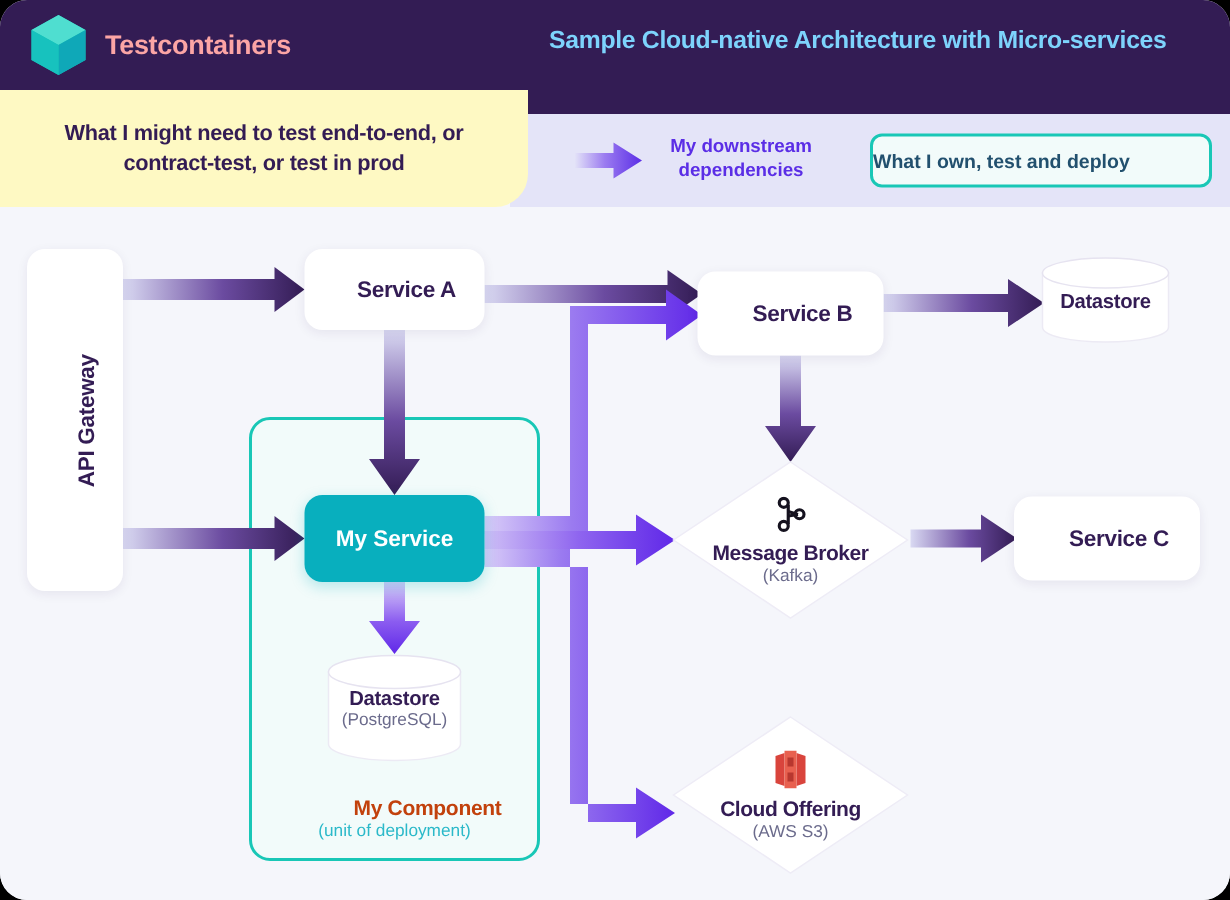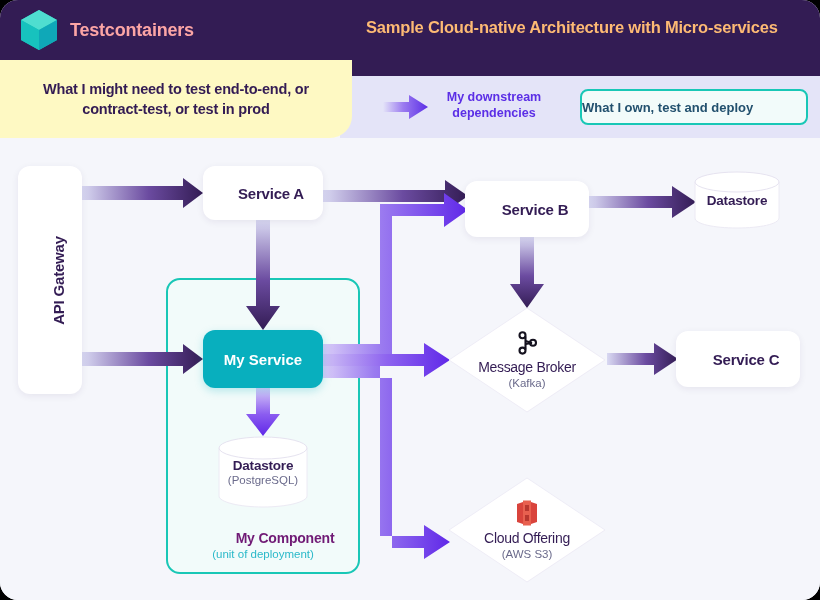--- a/index.html
+++ b/index.html
@@ -42,21 +42,21 @@
   .brand-name {
     color: #fca5a5;
     font-size: 18px;
     font-weight: bold;
     letter-spacing: -0.2px;
   }
   .deck-title {
     position: absolute;
     left: 366px; top: 16px;
     width: 420px;
-    color: #fdba74;
+    color: #7dd3fc;
     font-size: 16.5px;
     font-weight: bold;
     line-height: 1.34;
     letter-spacing: -0.2px;
   }
 
   
   .legend-band {
     position: absolute;
     left: 340px; top: 76px;
@@ -197,21 +197,21 @@
   }
   .component-caption {
     position: absolute;
     left: 166px; top: 392px;
     width: 194px;
     text-align: center;
     z-index: 4;
   }
   .component-caption .ct {
     display: block;
-    color: #701a75;
+    color: #c2410c;
     font-size: 14px;
     font-weight: bold;
     letter-spacing: -0.2px;
     padding-left: 44px;
   }
   .component-caption .cs {
     display: block;
     color: #2bb9c9;
     font-size: 11.5px;
     margin-top: 2px;
@@ -261,21 +261,21 @@
   .diamond .dshape {
     position: absolute;
     left: 0; top: 0; width: 100%; height: 100%;
     z-index: 1;
   }
   .diamond .dicon { position: relative; z-index: 2; }
   .diamond .dtext {
     position: relative; z-index: 2;
     color: #331c54;
     font-size: 14px;
-    font-weight: normal;
+    font-weight: bold;
     letter-spacing: -0.3px;
   }
   .diamond .dsub {
     position: relative; z-index: 2;
     color: #6b6b8c;
     font-size: 11.5px;
     margin-top: 2px;
   }
   #message-broker { left: 447px; top: 168px; width: 160px; height: 108px; }
   #cloud-offering { left: 447px; top: 338px; width: 160px; height: 108px; }

